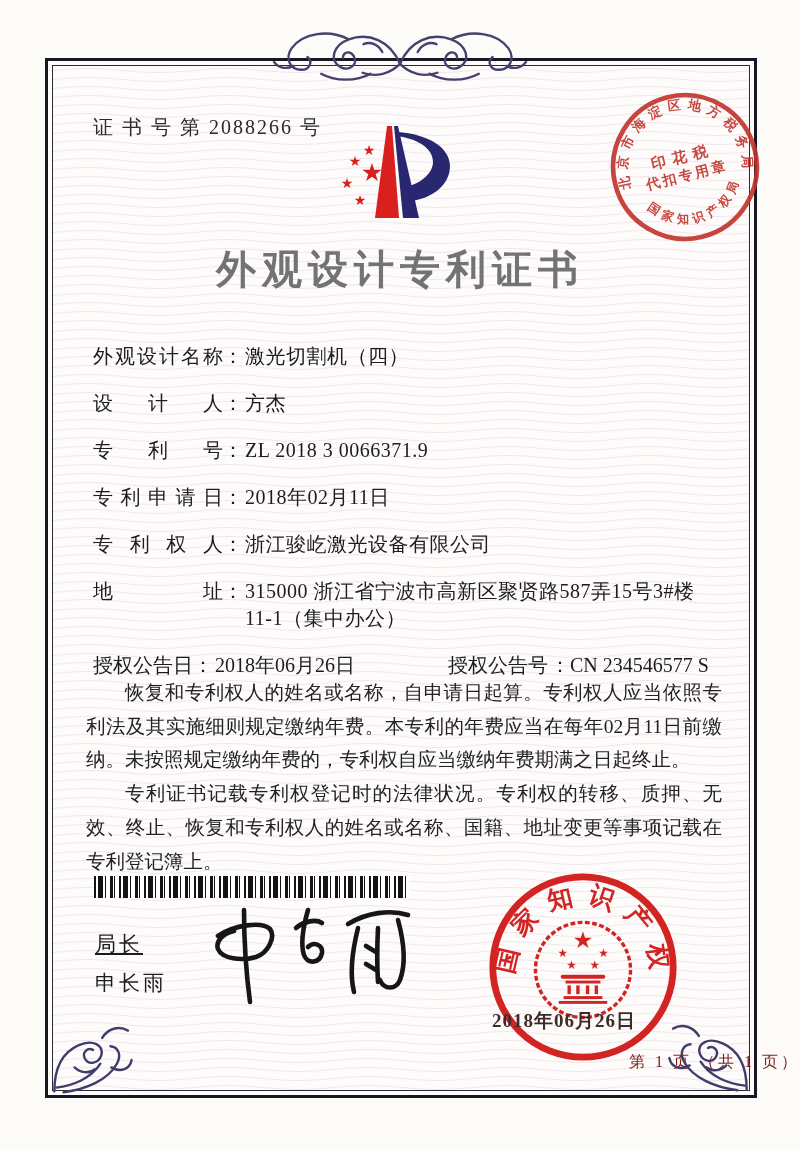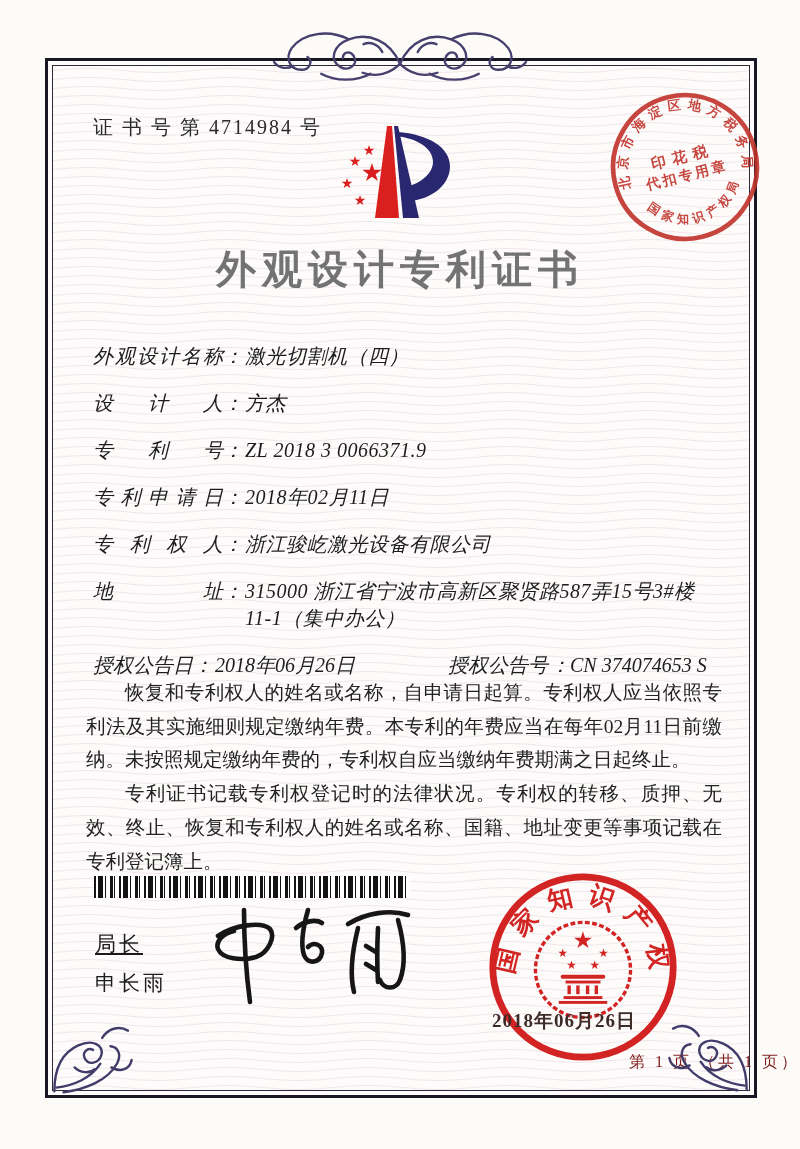--- a/index.html
+++ b/index.html
@@ -33,21 +33,21 @@
   .ornament-bl{position:absolute;left:47px;top:1002px;width:92px;height:94px;z-index:5;}
   .ornament-br{position:absolute;left:662px;top:998px;width:92px;height:98px;z-index:5;transform:scaleX(-1);}
   
   .content{position:absolute;left:0;top:0;width:800px;height:1149px;z-index:4;}
   .cert-no{position:absolute;left:93px;top:114px;font-size:20px;letter-spacing:2px;color:#2a2a2a;}
   .logo{position:absolute;left:326px;top:102px;width:152px;height:134px;}
   .doc-title{
     position:absolute;left:0;top:242px;width:800px;text-align:center;
     font-size:40px;font-weight:bold;letter-spacing:6px;color:#737373;
   }
-  .fields{position:absolute;left:93px;top:343px;width:625px;font-size:20px;font-style:italic;}
+  .fields{position:absolute;left:93px;top:343px;width:625px;font-size:20px;}
   .frow{display:flex;align-items:flex-start;margin-bottom:20px;line-height:27px;}
   .flabel{width:130px;display:inline-block;text-align:justify;text-align-last:justify;flex:none;}
   .fcolon{flex:none;width:22px;}
   .fvalue{flex:1;letter-spacing:.5px;}
   .grant-row{display:flex;}
   .grant-left{display:flex;width:355px;}
   .grant-right{display:flex;text-align:right;}
   .glabel{flex:none;}
   .paras{
     position:absolute;left:86px;top:676px;width:636px;
@@ -123,21 +123,21 @@
       <path d="M10,92 C28,90 48,82 58,66"></path>
       <path d="M18,97 C42,94 66,84 76,66 C81,57 78,48 69,47"></path>
       <path d="M60,38 C66,28 78,24 88,30"></path>
       <path d="M70,70 C80,76 90,72 92,62"></path>
       <path d="M30,70 C36,76 46,77 52,72"></path>
     </g>
   </svg>
 
   <div class="content">
 
-    <div class="cert-no">证 书 号 第 4714984 号</div>
+    <div class="cert-no">证 书 号 第 2088266 号</div>
 
     <svg class="logo" viewBox="0 0 152 134" xmlns="http://www.w3.org/2000/svg">
       <polygon points="61,24 66,24 73,116 49,116" fill="#d9201f"></polygon>
       <polygon points="68,24 72,24 93,116 77,116" fill="#29276f"></polygon>
       <path d="M71,30 C103,32 124,46 124,64 C124,85 103,97 85,99 L83,84 C97,80 107,70 107,60 C107,46 91,36 69,34 Z" fill="#29276f"></path>
       <text x="46" y="79" font-size="25" text-anchor="middle" fill="#d9201f">★</text>
       <text x="43" y="53" font-size="14" text-anchor="middle" fill="#d9201f">★</text>
       <text x="29" y="64" font-size="14" text-anchor="middle" fill="#d9201f">★</text>
       <text x="21" y="86" font-size="14" text-anchor="middle" fill="#d9201f">★</text>
       <text x="34" y="103" font-size="14" text-anchor="middle" fill="#d9201f">★</text>
@@ -178,21 +178,21 @@
       </div>
       <div class="frow grant-row">
         <span class="grant-left">
           <span class="glabel">授权公告日</span>
             <span class="fcolon">：</span>
             <span>2018年06月26日</span>
         </span>
         <span class="grant-right">
           <span class="glabel">授权公告号</span>
             <span class="fcolon">：</span>
-            <span>CN 374074653 S</span>
+            <span>CN 234546577 S</span>
         </span>
       </div>
     </div>
 
     <div class="paras">
       <p>恢复和专利权人的姓名或名称，自申请日起算。专利权人应当依照专利法及其实施细则规定缴纳年费。本专利的年费应当在每年02月11日前缴纳。未按照规定缴纳年费的，专利权自应当缴纳年费期满之日起终止。</p>
       <p>专利证书记载专利权登记时的法律状况。专利权的转移、质押、无效、终止、恢复和专利权人的姓名或名称、国籍、地址变更等事项记载在专利登记簿上。</p>
     </div>
 
     <div class="barcode"></div>

